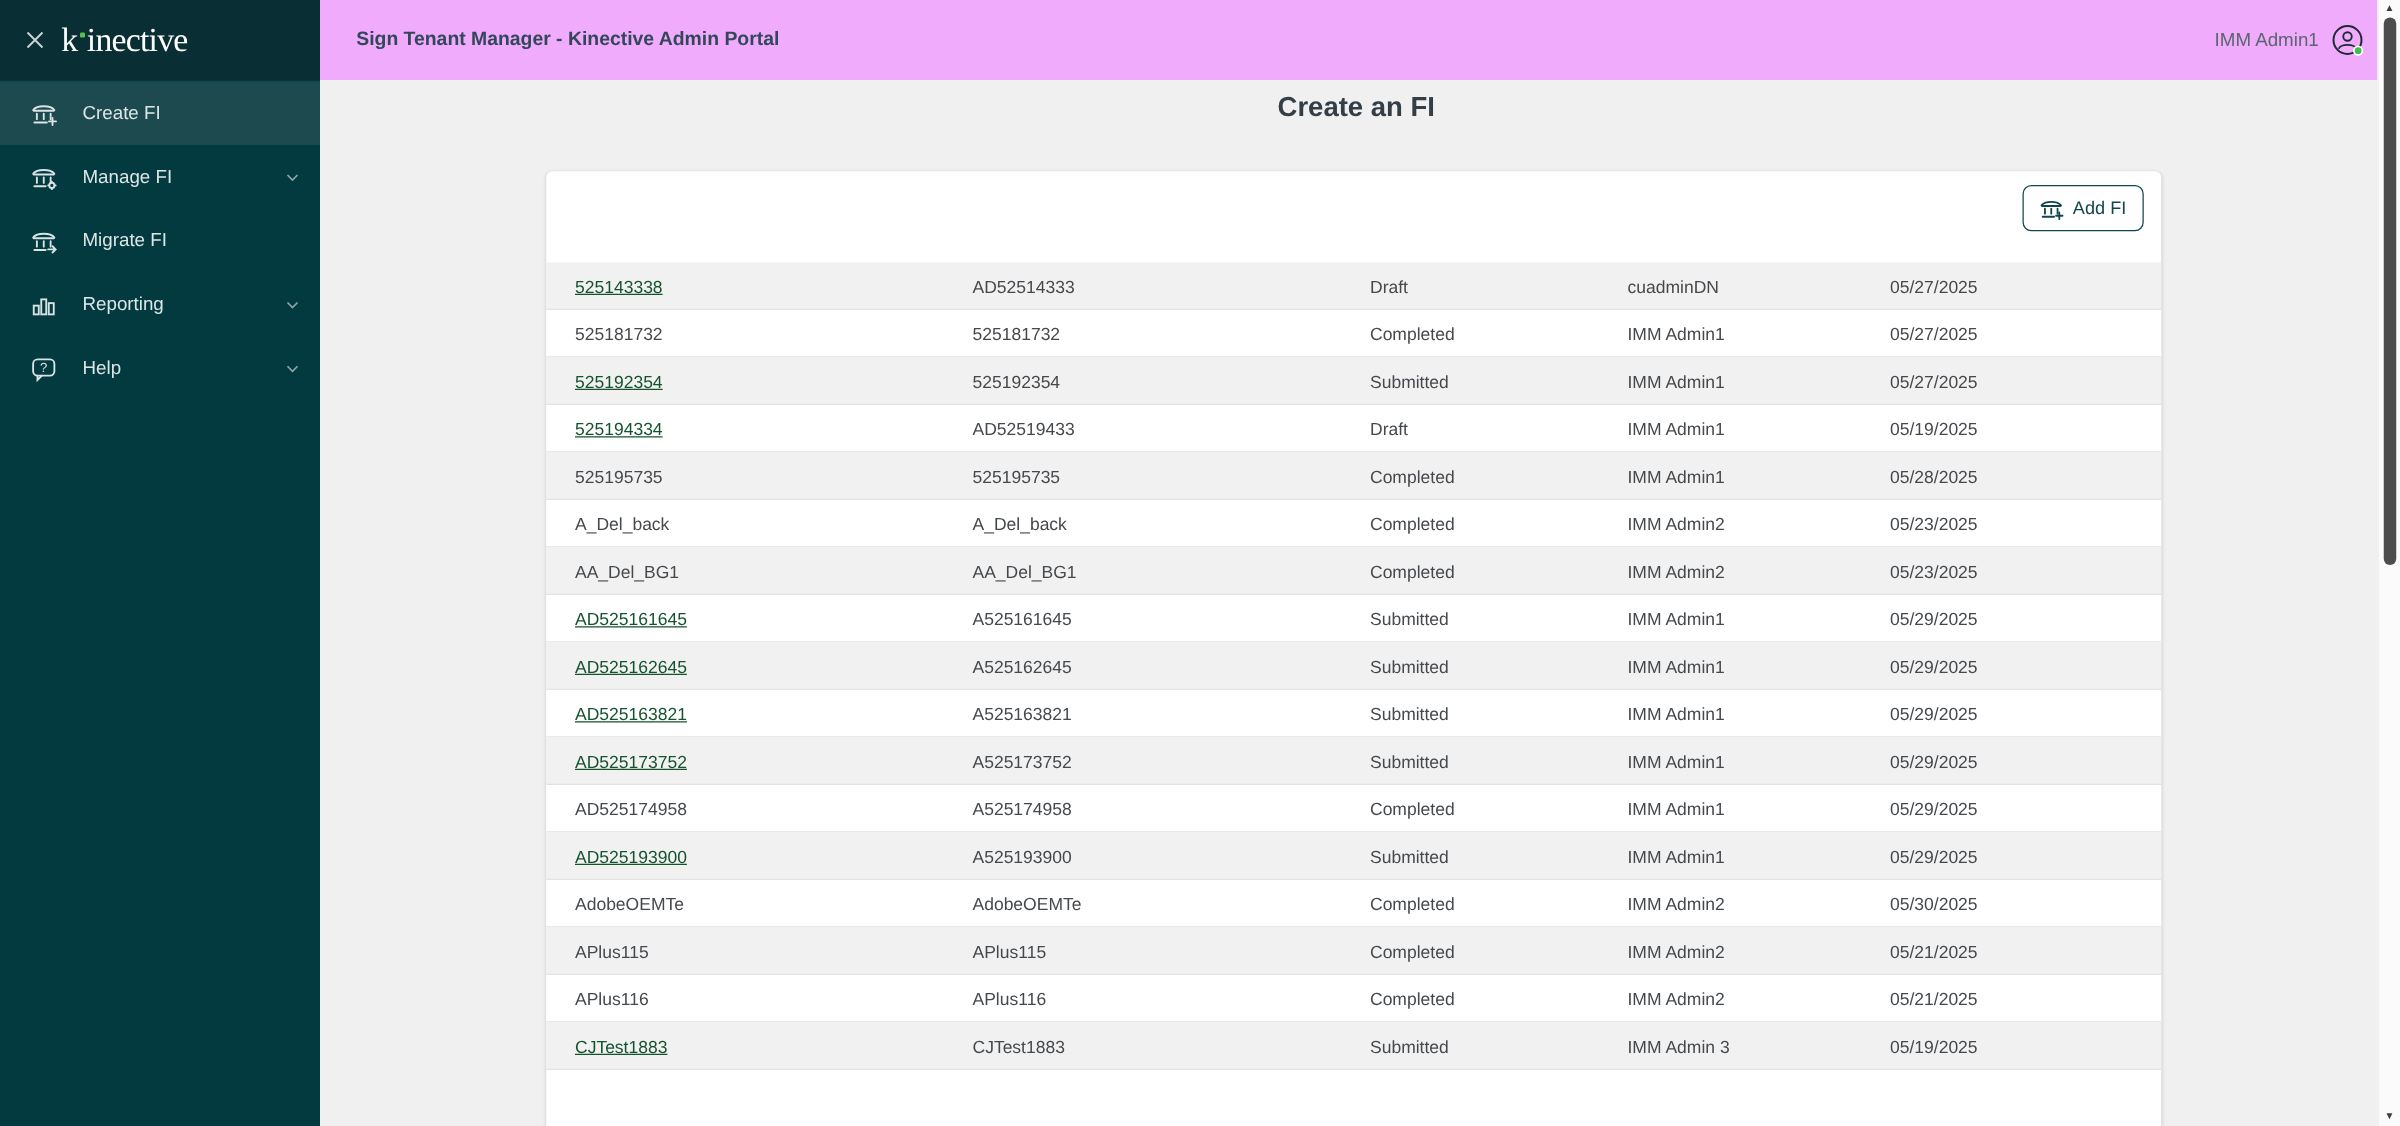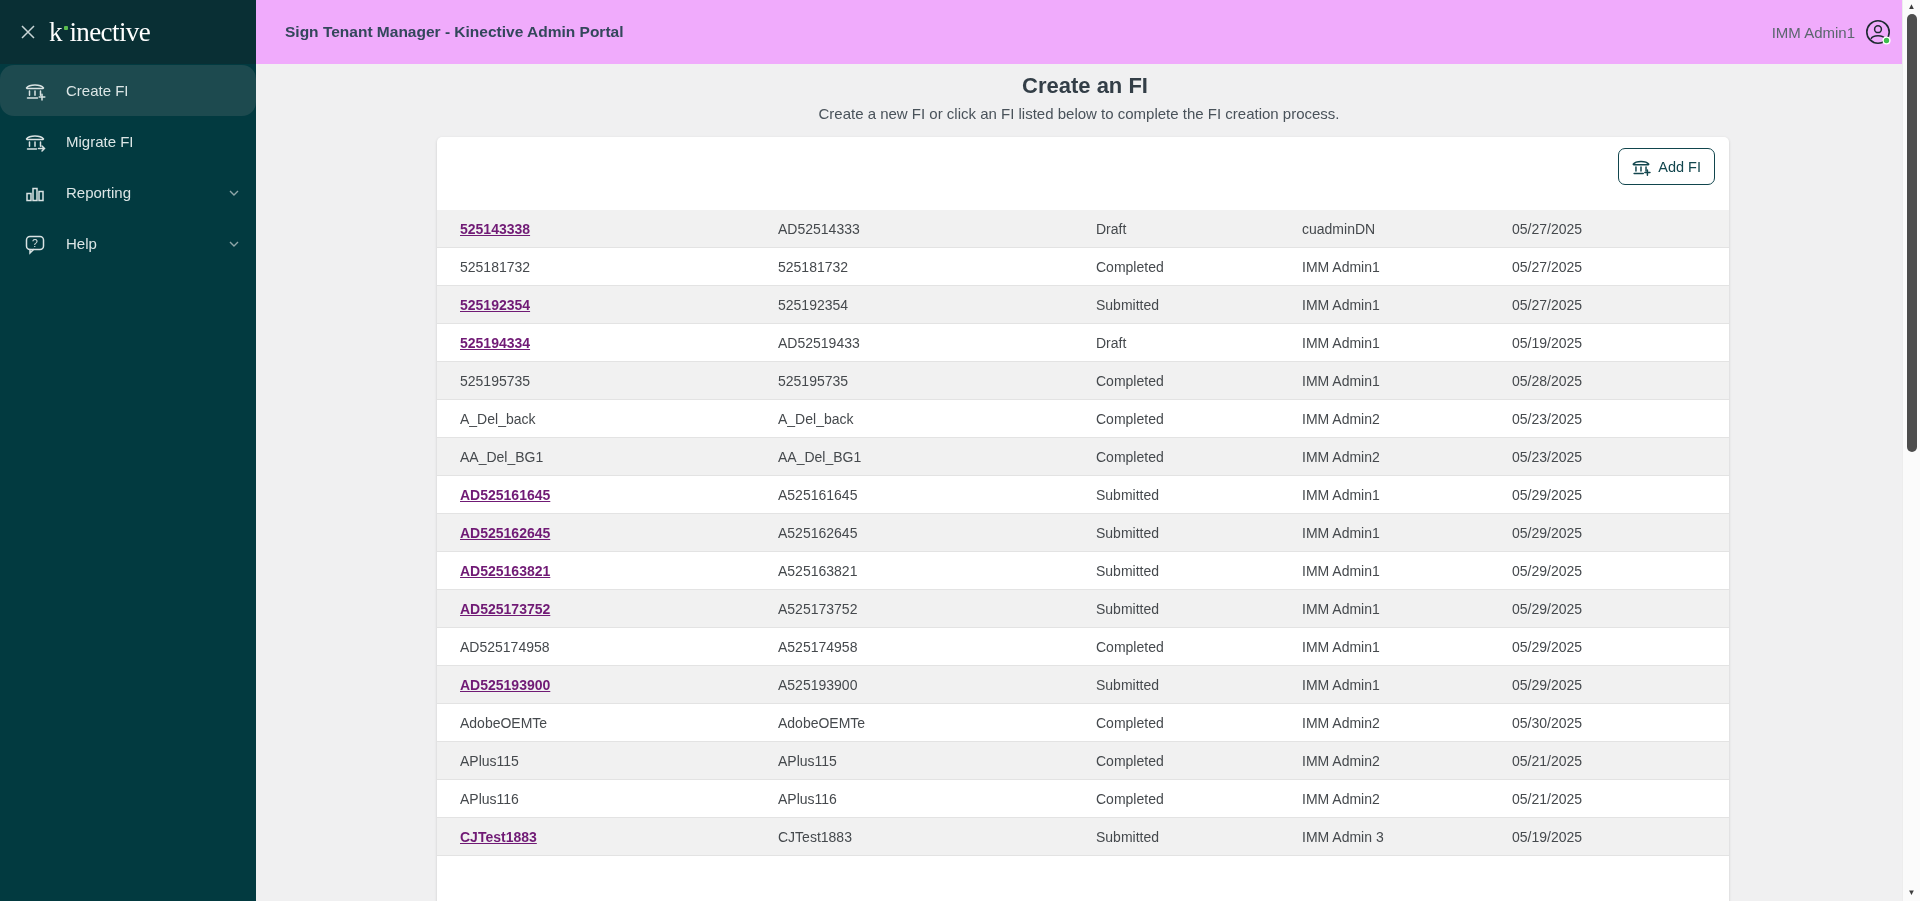--- a/index.html
+++ b/index.html
@@ -9,21 +9,21 @@
   
   .sidebar { position:absolute; left:0; top:0; width:256px; height:901px; background:#023A40; z-index:5; }
   .logo-bar { height:64px; background:#092F34; display:flex; align-items:center; }
   .close-btn { margin-left:15px; width:26px; height:26px; background:none; border:none; cursor:pointer;
                display:flex; align-items:center; justify-content:center; }
   .logo { margin-left:8px; color:#FFFFFF; font-size:27px; font-weight:500; letter-spacing:-0.6px; position:relative;font-family:Liberation Serif, serif; }
   .idot { display:inline-block; width:4px; height:4px; background:#5BBD4E; border-radius:1px;
           margin:0 1.5px 0 2px; vertical-align:11px; }
   .menu { padding-top:1px; }
   .menu-item { height:51px; display:flex; align-items:center; padding:0 14px 0 23px;
-               color:#DCE6E6; font-size:15px; cursor:pointer;border-radius:14px; }
+               color:#DCE6E6; font-size:15px; cursor:pointer; }
   .menu-item.active { background:#1D4A4F; }
   .menu-icon { width:24px; height:24px; margin-right:19px; flex:none; }
   .menu-label { flex:1; }
   .chev { width:16px; height:16px; flex:none; }
 
   
   .topbar { position:absolute; left:256px; top:0; width:1646px; height:64px; background:#f0abfc; }
   .topbar-title { position:absolute; left:29px; top:0; line-height:64px; font-size:15.5px;
                   font-weight:700; color:#33475B; }
   .user-area { position:absolute; right:10px; top:0; height:64px; display:flex; align-items:center; gap:9px; cursor:pointer; }
@@ -42,21 +42,21 @@
             display:flex; align-items:center; gap:6px; background:#FFFFFF;
             border:1px solid #11454D; border-radius:7px; color:#11454D;
             font-size:14.5px; font-family:"Liberation Sans",sans-serif; cursor:pointer; }
   .add-fi svg { width:22px; height:22px; }
 
   .thead, .trow { display:grid; grid-template-columns:318px 318px 206px 210px 1fr;
                   padding-left:23px; height:38px; align-items:center; }
   .thead { font-weight:700; font-size:14px; color:#30383E; border-bottom:1px solid #DFDFDF; }
   .trow  { font-size:14px; color:#45494D; border-bottom:1px solid #E3E3E3; background:#FFFFFF; }
   .trow.alt { background:#F1F1F1; }
-  a.fi-link { color:#701a75; text-decoration:underline; cursor:pointer;font-weight:bold; }
+  a.fi-link { color:#14532d; text-decoration:underline; cursor:pointer; }
 
   
   .scrollbar { position:absolute; right:0; top:0; width:18px; height:901px; background:#FBFBFB;
                border-left:1px solid #EDEDED; z-index:10; }
   .sb-up, .sb-down { position:absolute; left:0; width:100%; text-align:center; font-size:8px;
                      color:#3C3C3C; cursor:pointer; line-height:10px; }
   .sb-up { top:2px; } .sb-down { bottom:3px; }
   .sb-thumb { position:absolute; left:4px; top:14px; width:10px; height:438px;
               background:#4D4D4D; border-radius:5px; cursor:pointer; }
 </style>
@@ -78,20 +78,34 @@
       <svg class="menu-icon" viewBox="0 0 24 24" fill="none" stroke="#D9E3E3" stroke-width="1.5" stroke-linecap="round">
         <path d="M3.5 9 C6.5 5 17.5 5 20.5 9"></path>
           <path d="M4 9.6 H20"></path>
         <path d="M6.5 12 V16.3 M12 12 V16.3 M17.5 12 V16.3"></path>
         <path d="M4.5 19 H14.5"></path>
           <path d="M19 15.3 V21 M16.2 18.1 H21.8"></path>
       </svg>
       <span class="menu-label">Create FI</span>
     </div>
 
+    <div class="menu-item">
+      <svg class="menu-icon" viewBox="0 0 24 24" fill="none" stroke="#D9E3E3" stroke-width="1.5" stroke-linecap="round">
+        <path d="M3.5 9 C6.5 5 17.5 5 20.5 9"></path>
+          <path d="M4 9.6 H20"></path>
+        <path d="M6.5 12 V16.3 M12 12 V16.3 M17.5 12 V16.3"></path>
+        <path d="M4.5 19 H13.5"></path>
+        <circle cx="18.5" cy="18.3" r="2.1"></circle>
+        <path d="M18.5 15.3 V16.2 M18.5 20.4 V21.3 M15.5 18.3 H16.4 M20.6 18.3 H21.5"></path>
+      </svg>
+      <span class="menu-label">Manage FI</span>
+      <svg class="chev" viewBox="0 0 16 16" fill="none" stroke="#8FA6A8" stroke-width="1.4">
+          <path d="M4 6 L8 10 L12 6"></path>
+        </svg>
+    </div>
 
     <div class="menu-item">
       <svg class="menu-icon" viewBox="0 0 24 24" fill="none" stroke="#D9E3E3" stroke-width="1.5" stroke-linecap="round">
         <path d="M3.5 9 C6.5 5 17.5 5 20.5 9"></path>
           <path d="M4 9.6 H20"></path>
         <path d="M6.5 12 V16.3 M12 12 V16.3 M17.5 12 V16.3"></path>
         <path d="M4.5 19 H13.5"></path>
         <path d="M15.5 18.5 H21.5 M19 16 l2.5 2.5 l-2.5 2.5"></path>
       </svg>
       <span class="menu-label">Migrate FI</span>
@@ -133,21 +147,20 @@
         <circle cx="14" cy="11.2" r="3.4" stroke="#1E2A32" stroke-width="1.5"></circle>
         <path d="M7 21 C8.6 16.8 19.4 16.8 21 21" stroke="#1E2A32" stroke-width="1.5"></path>
         <circle cx="22.5" cy="22.5" r="3.4" fill="#3DBE4E" stroke="#FFFFFF" stroke-width="1.4"></circle>
       </svg>
     </span>
   </div>
 </header>
 
 <main class="content">
   <h1 class="page-title">Create an FI</h1>
-  <p class="page-subtitle">Create a new FI or click an FI listed below to complete the FI creation process.</p>
 
   <section class="card">
     <div class="toolbar">
       <button class="add-fi">
         <svg viewBox="0 0 24 24" fill="none" stroke="#11454D" stroke-width="1.6" stroke-linecap="round">
           <path d="M3.5 9 C6.5 5 17.5 5 20.5 9"></path>
             <path d="M4 9.6 H20"></path>
           <path d="M6.5 12 V16.3 M12 12 V16.3 M17.5 12 V16.3"></path>
           <path d="M4.5 19 H14.5"></path>
             <path d="M19 15.3 V21 M16.2 18.1 H21.8"></path>

